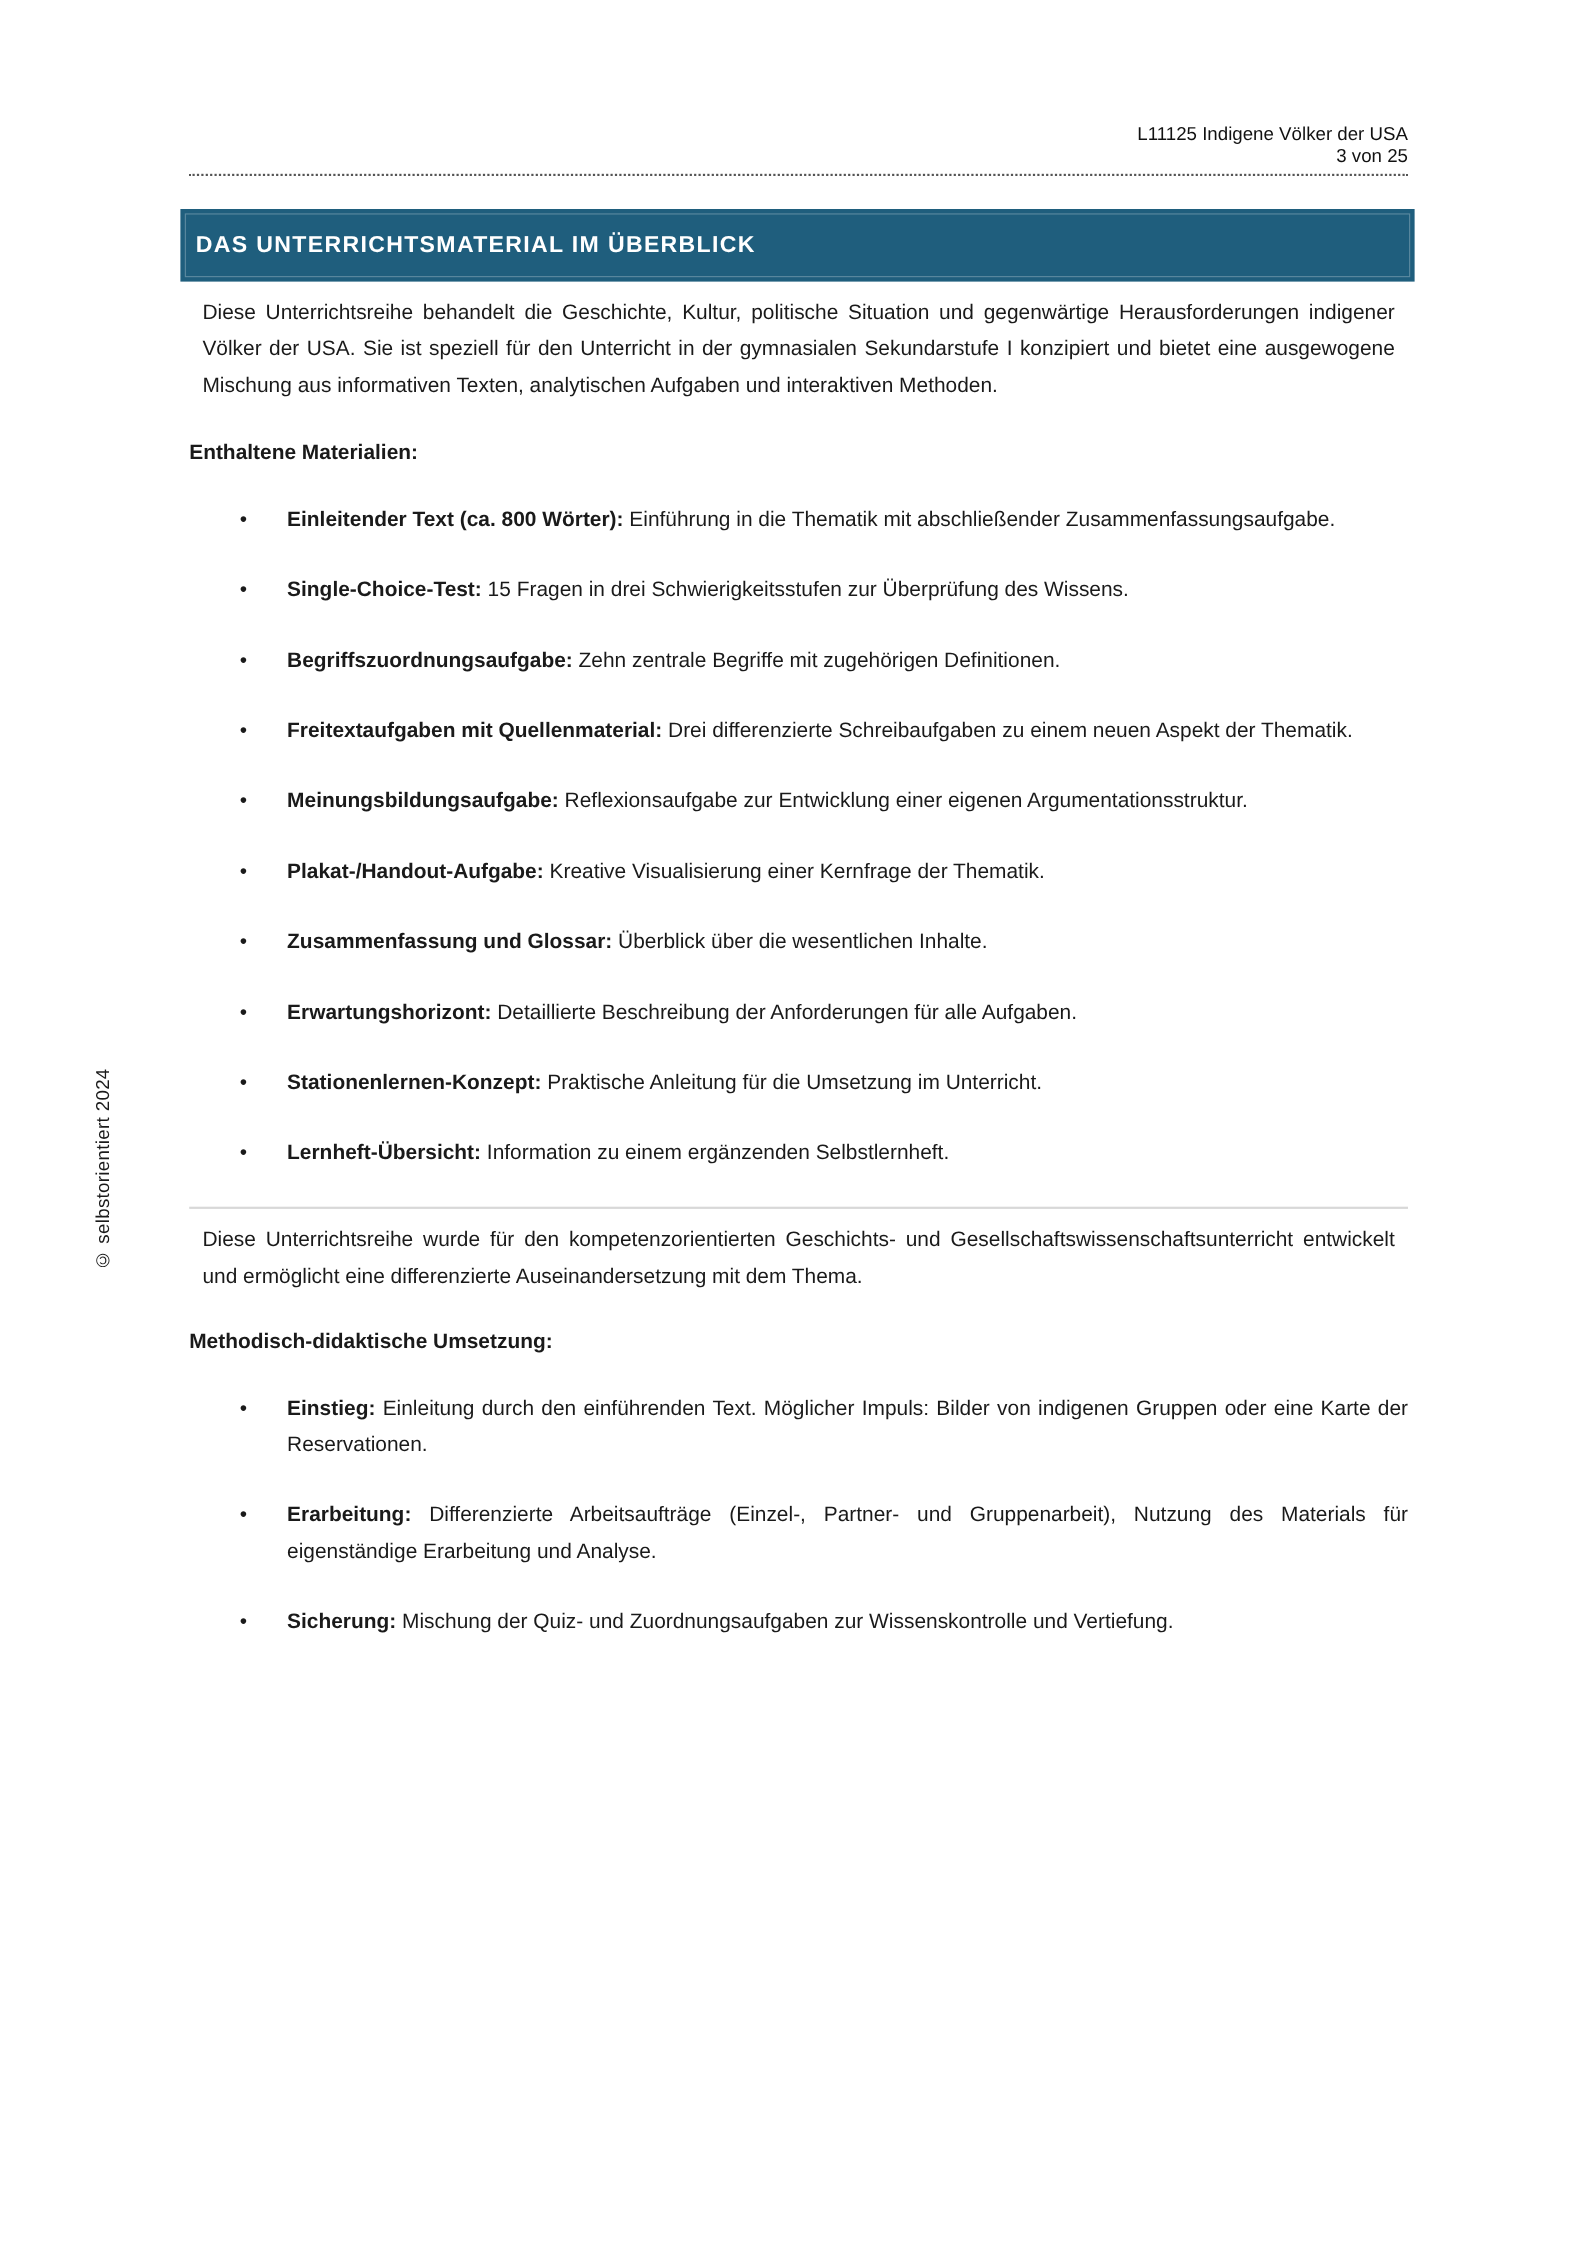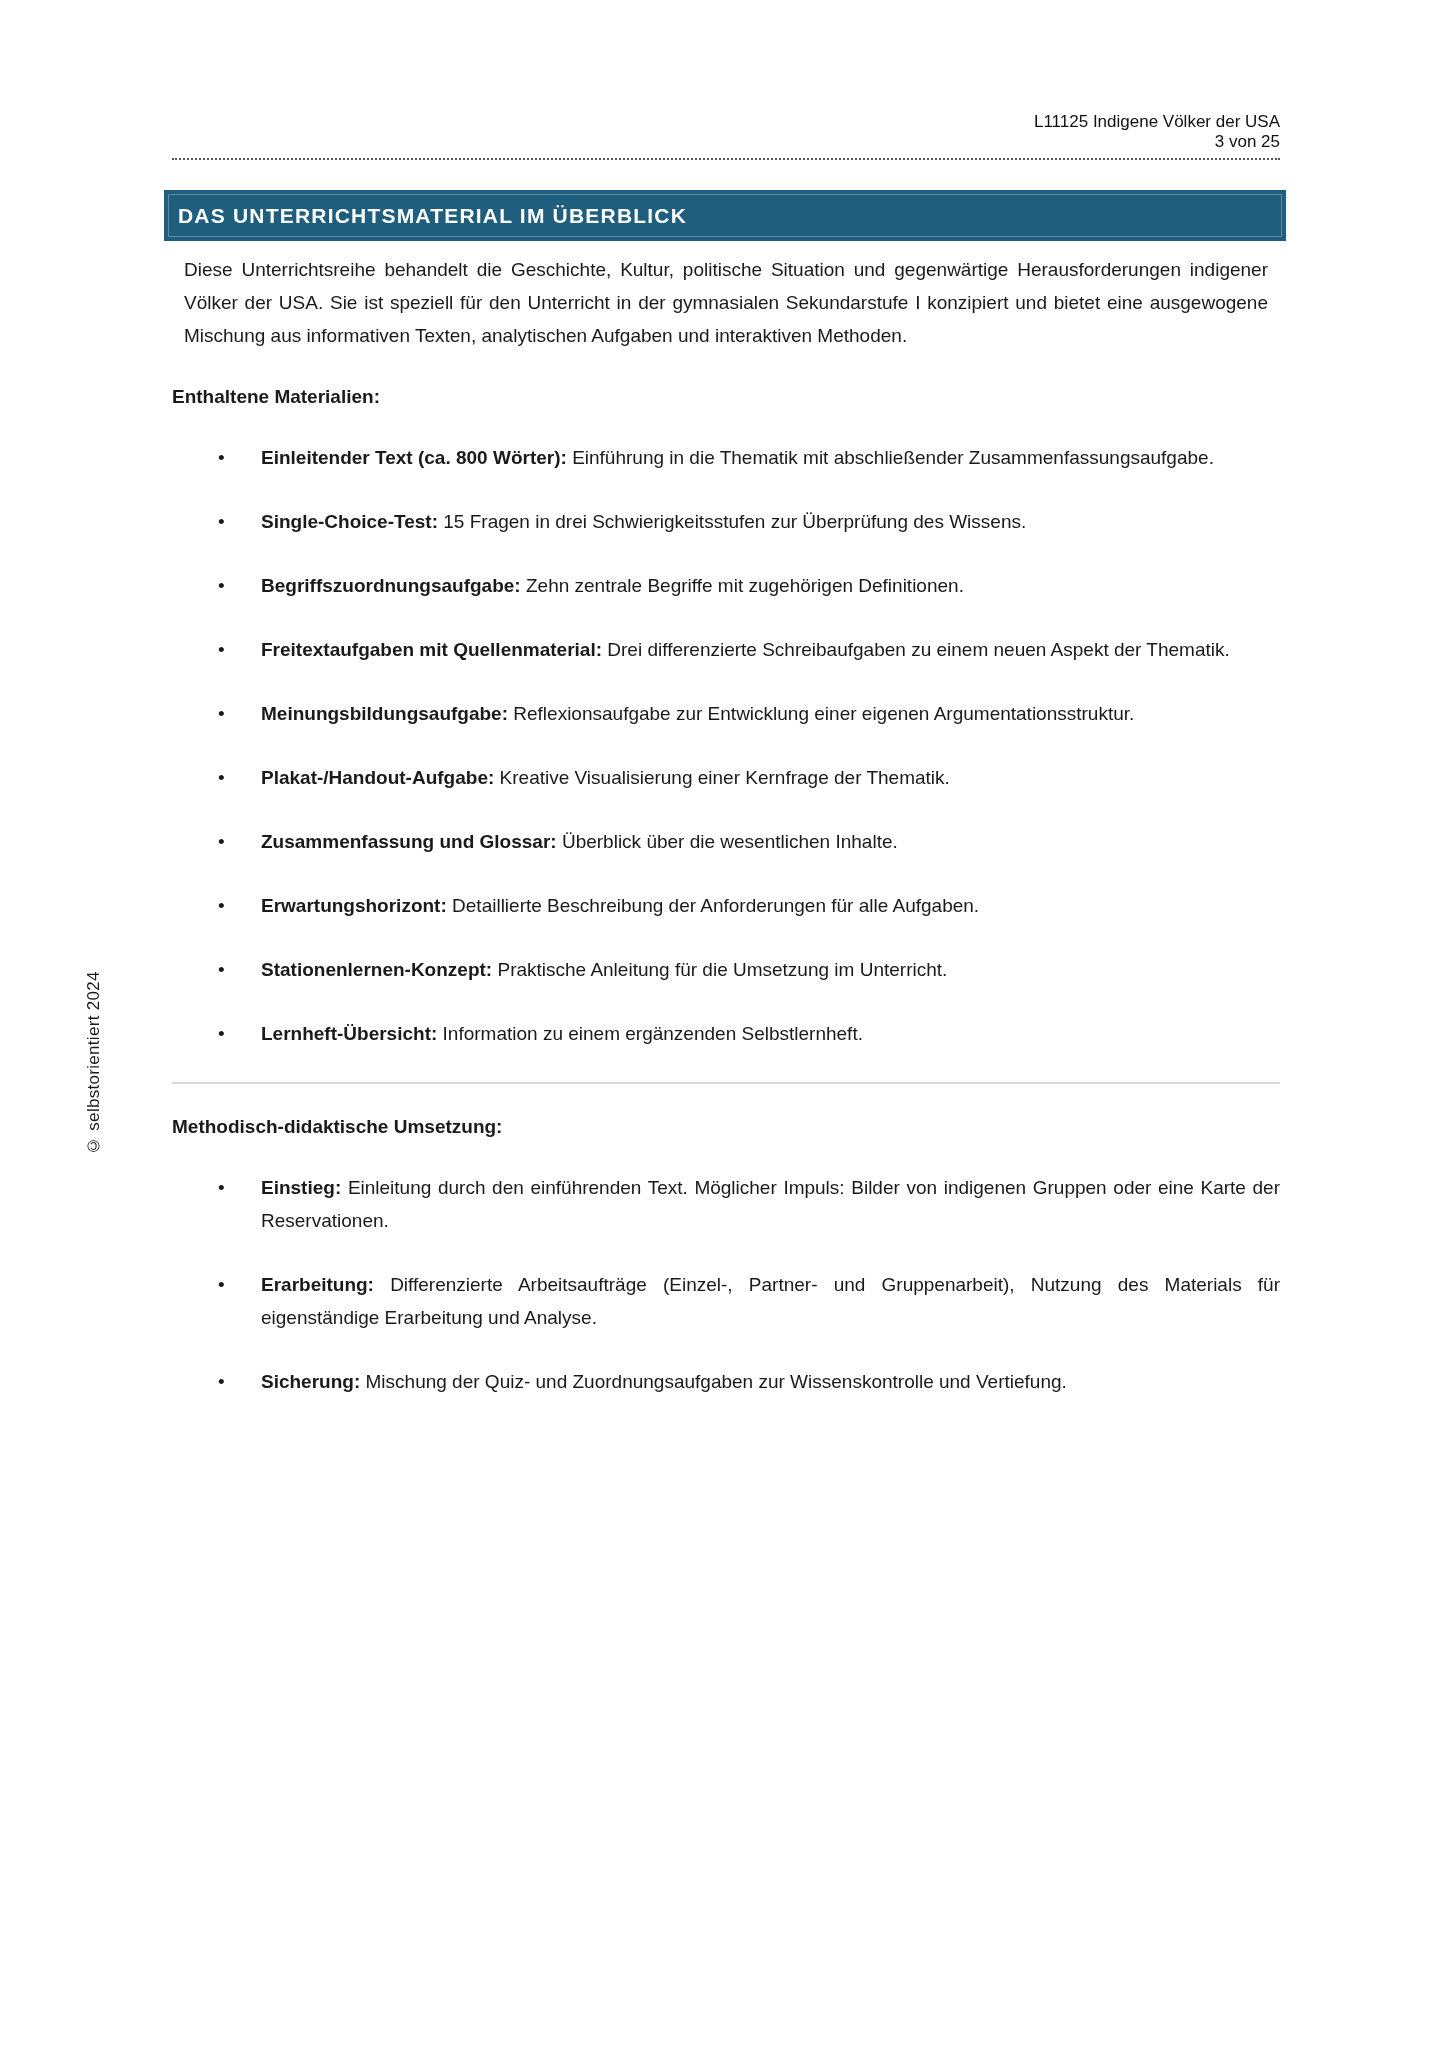--- a/index.html
+++ b/index.html
@@ -28,21 +28,21 @@
     color: #111;
     padding-bottom: 6px;
     border-bottom: 2px dotted #555;
     flex-direction: column;
   }
   .title-bar {
     position: relative;
     margin-top: 30px;
     margin-left: -8px;
     width: 1122px;
-    height: 51px;
+    height: 66px;
     background: #1f5e7d;
     display: flex;
     align-items: center;
     padding-left: 14px;
   }
   .title-bar::after {
     content: "";
     position: absolute;
     inset: 4px;
     border: 1px solid rgba(255,255,255,0.28);
@@ -146,20 +146,21 @@
       <li><span class="bullet">•</span><span class="li-label">Zusammenfassung und Glossar:</span> <span class="li-text">Überblick über die wesentlichen Inhalte.</span></li>
       <li><span class="bullet">•</span><span class="li-label">Erwartungshorizont:</span> <span class="li-text">Detaillierte Beschreibung der Anforderungen für alle Aufgaben.</span></li>
       <li><span class="bullet">•</span><span class="li-label">Stationenlernen-Konzept:</span> <span class="li-text">Praktische Anleitung für die Umsetzung im Unterricht.</span></li>
       <li><span class="bullet">•</span><span class="li-label">Lernheft-Übersicht:</span> <span class="li-text">Information zu einem ergänzenden Selbstlernheft.</span></li>
     </ul>
 
 
     <div class="divider"></div>
 
 
+    <p class="body-text para-gap">Diese Unterrichtsreihe wurde für den kompetenzorientierten Geschichts- und Gesellschaftswissenschaftsunterricht entwickelt und ermöglicht eine differenzierte Auseinandersetzung mit dem Thema.</p>
 
     <p class="bold-heading mt-26">Methodisch-didaktische Umsetzung:</p>
 
     <ul class="doc-list">
       <li><span class="bullet">•</span><span class="li-label">Einstieg:</span> <span class="li-text">Einleitung durch den einführenden Text. Möglicher Impuls: Bilder von indigenen Gruppen oder eine Karte der Reservationen.</span></li>
       <li><span class="bullet">•</span><span class="li-label">Erarbeitung:</span> <span class="li-text">Differenzierte Arbeitsaufträge (Einzel-, Partner- und Gruppenarbeit), Nutzung des Materials für eigenständige Erarbeitung und Analyse.</span></li>
       <li><span class="bullet">•</span><span class="li-label">Sicherung:</span> <span class="li-text">Mischung der Quiz- und Zuordnungsaufgaben zur Wissenskontrolle und Vertiefung.</span></li>
     </ul>
 
   </div>

